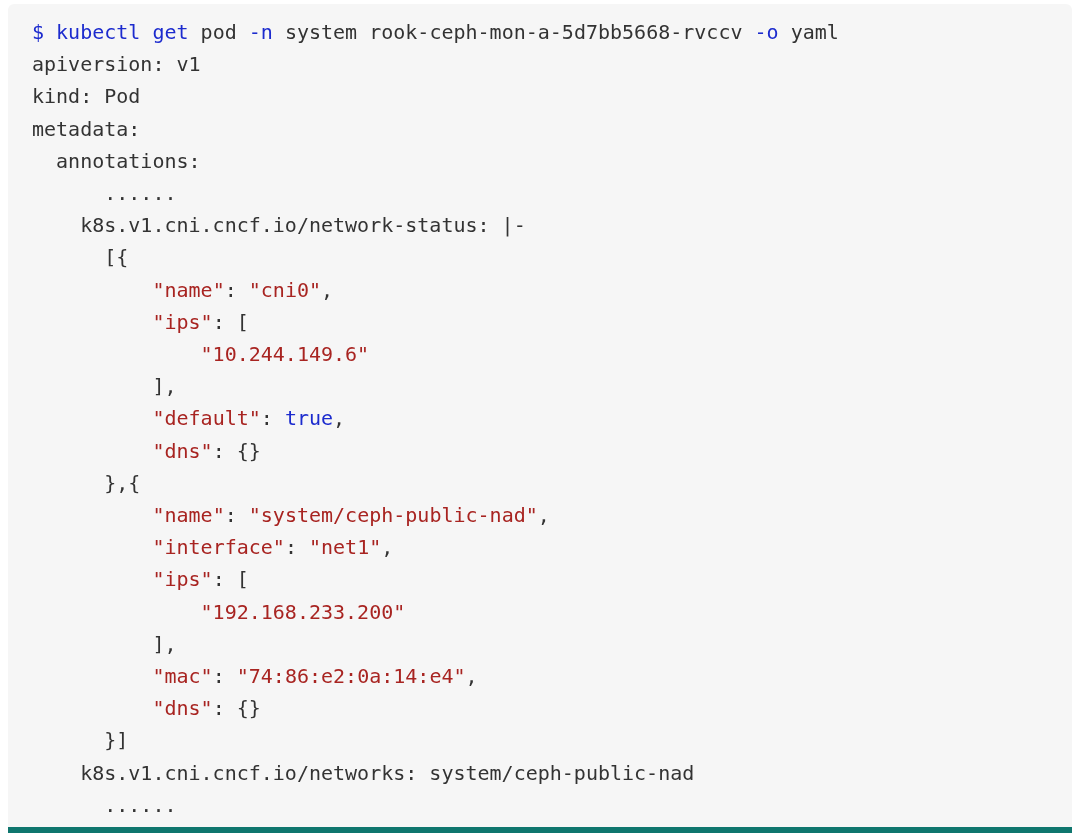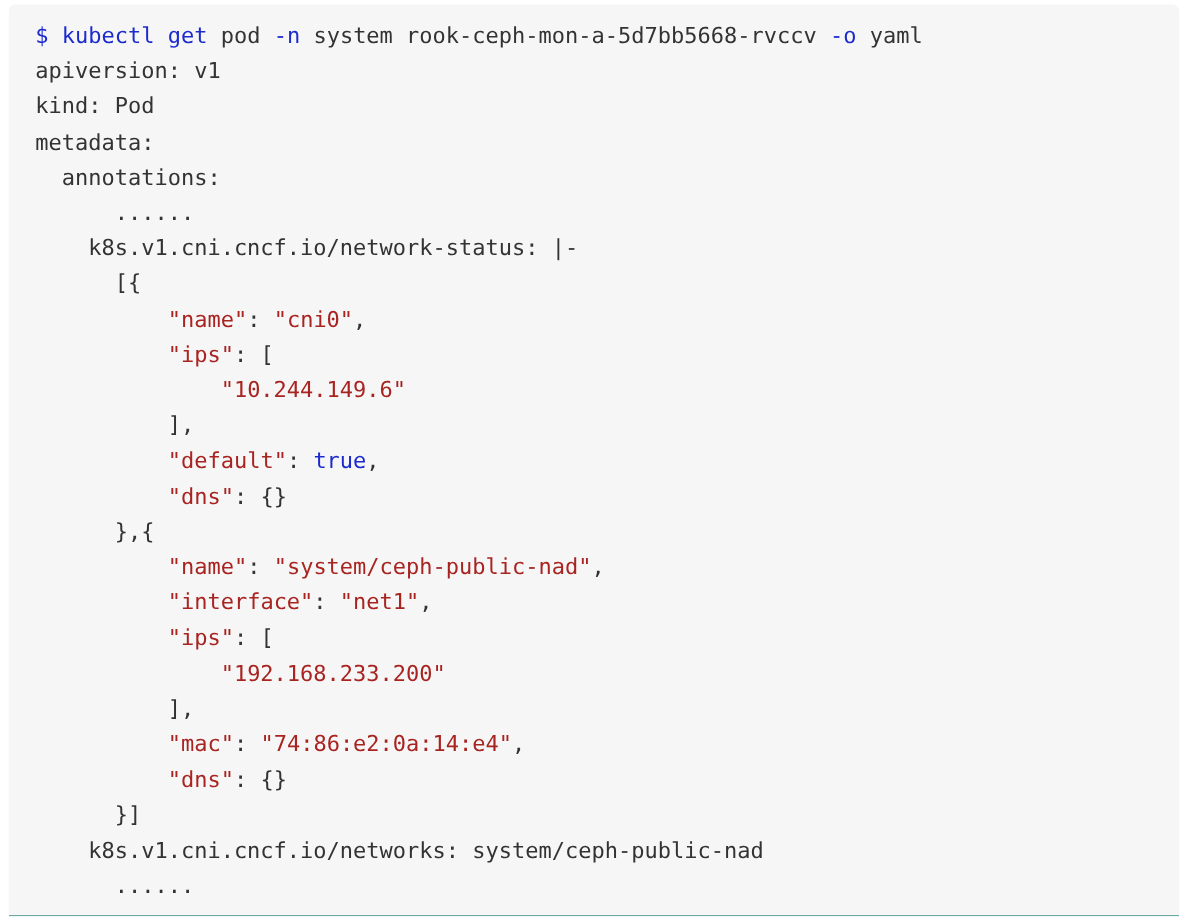--- a/index.html
+++ b/index.html
@@ -16,21 +16,21 @@
     font-family: "DejaVu Sans Mono", "Liberation Mono", monospace;
   }
   .code-block {
     position: absolute;
     left: 8px;
     right: 8px;
     top: 4px;
     bottom: 5px;
     background: var(--code-bg, #f6f6f6);
     border-radius: 6px 6px 0 0;
-    border-bottom: 1px solid #0f766e;
+    border-bottom: 6px solid #0f766e;
     box-sizing: border-box;
     padding: 12px 24px 0 24px;
     overflow: hidden;
   }
   .code {
     margin: 0;
     font-family: "DejaVu Sans Mono", "Liberation Mono", monospace;
     font-size: 20px;
     line-height: 32.2px;
     color: var(--plain, #333333);

